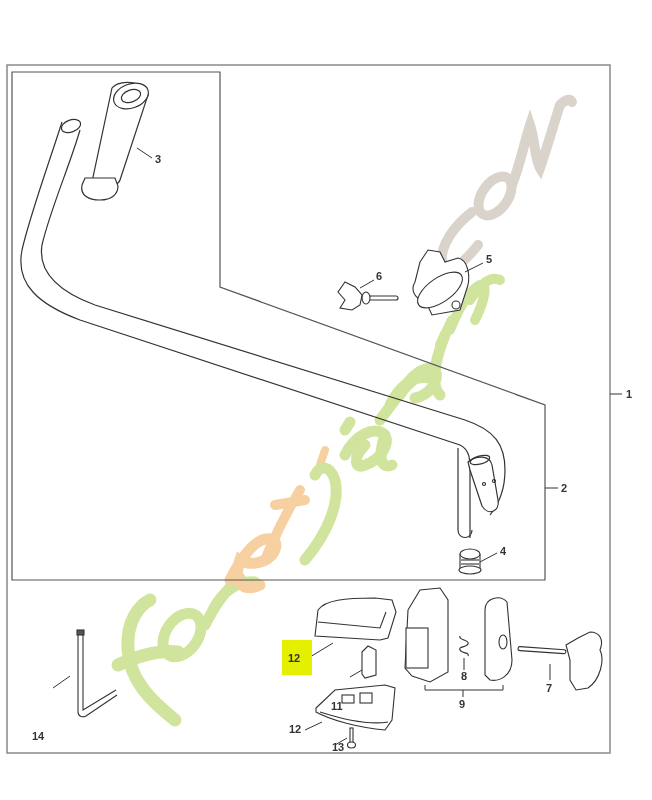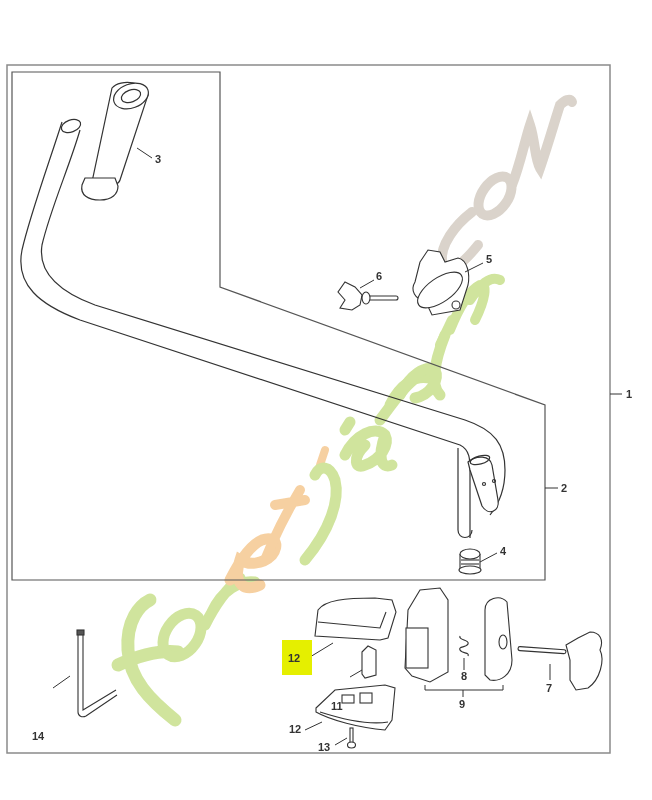--- a/index.html
+++ b/index.html
@@ -158,15 +158,15 @@
   <span class="label" style="left:155px; top:153px;">3</span>
   <span class="label" style="left:500px; top:545px;">4</span>
   <span class="label" style="left:486px; top:253px;">5</span>
   <span class="label" style="left:376px; top:270px;">6</span>
   <span class="label" style="left:546px; top:682px;">7</span>
   <span class="label" style="left:461px; top:670px;">8</span>
   <span class="label" style="left:459px; top:698px;">9</span>
   <span class="label" style="left:288px; top:652px;">12</span>
   <span class="label" style="left:331px; top:672px;margin-top:28px;">11</span>
   <span class="label" style="left:289px; top:723px;">12</span>
-  <span class="label" style="left:318px; top:741px;">13</span>
+  <span class="label" style="left:332px; top:741px;">13</span>
   <span class="label" style="left:32px; top:683px;margin-top:47px;">14</span>
 </div>
 
 </body></html>

